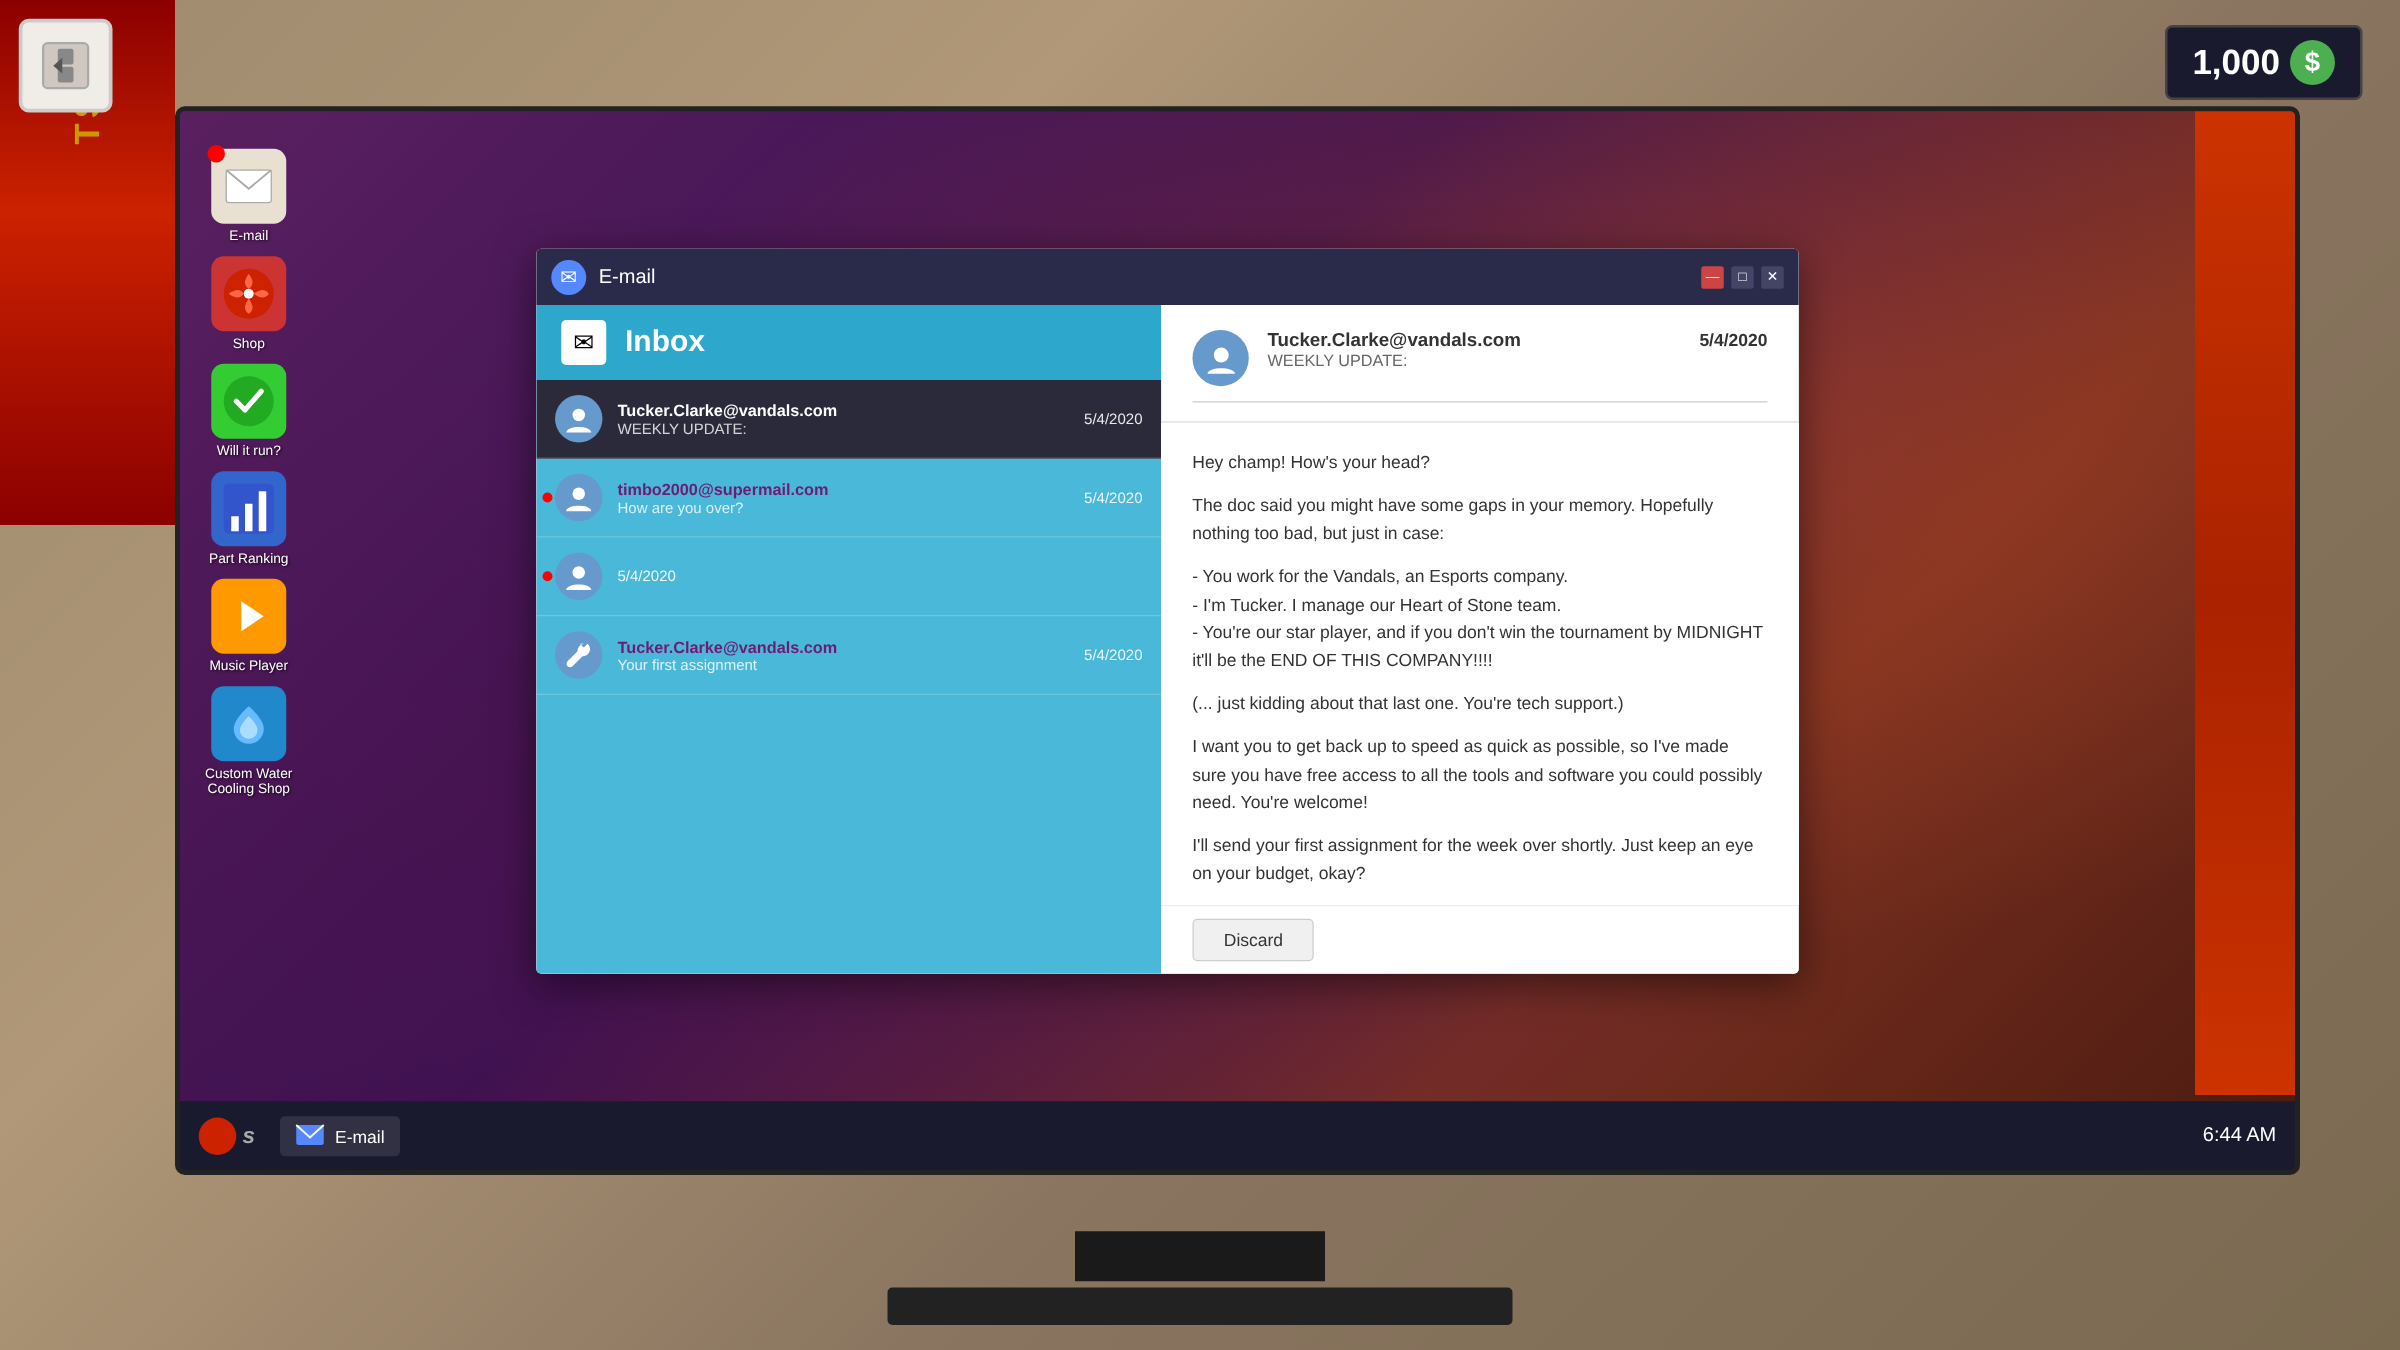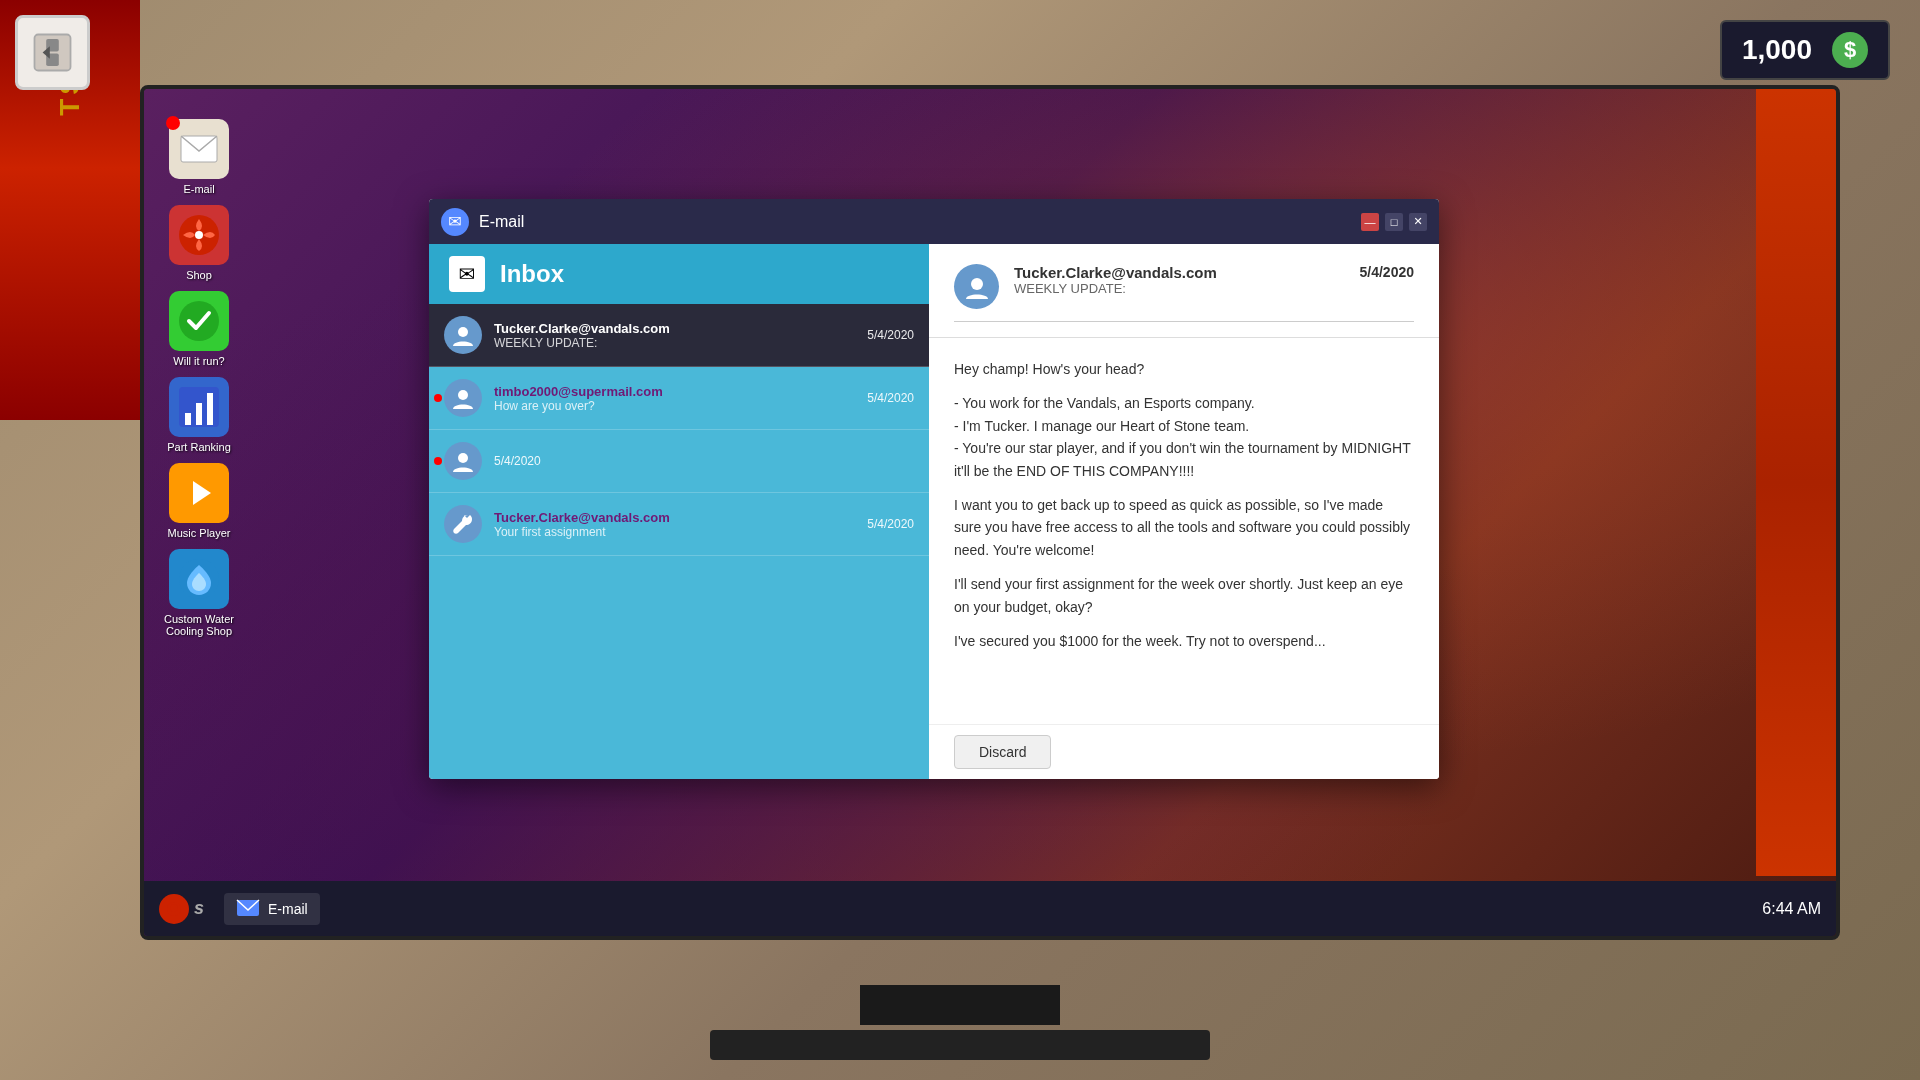--- a/index.html
+++ b/index.html
@@ -71,21 +71,21 @@
     .money-display {
       position: absolute;
       top: 20px;
       right: 30px;
       background: #1a1a2e;
       border: 2px solid #444;
       border-radius: 6px;
       padding: 10px 20px;
       display: flex;
       align-items: center;
-      gap: 20px;
+      gap: 8px;
       z-index: 100;
     }
 
     .money-amount {
       color: white;
       font-size: 28px;
       font-weight: bold;
     }
 
     .money-icon {
@@ -761,25 +761,27 @@
                 <div class="email-detail-sender">Tucker.Clarke@vandals.com</div>
                 <div class="email-detail-subject">WEEKLY UPDATE:</div>
               </div>
               <div class="email-detail-date">5/4/2020</div>
             </div>
             <div class="email-divider"></div>
           </div>
 
           <div class="email-content">
             <p>Hey champ! How's your head?</p>
+            <p>The doc said you might have some gaps in your memory. Hopefully nothing too bad, but just in case:</p>
             <p>
               - You work for the Vandals, an Esports company.<br>
               - I'm Tucker. I manage our Heart of Stone team.<br>
               - You're our star player, and if you don't win the tournament by MIDNIGHT it'll be the END OF THIS COMPANY!!!!
             </p>
+            <p>(... just kidding about that last one. You're tech support.)</p>
             <p>I want you to get back up to speed as quick as possible, so I've made sure you have free access to all the tools and software you could possibly need. You're welcome!</p>
             <p>I'll send your first assignment for the week over shortly. Just keep an eye on your budget, okay?</p>
             <p>I've secured you $1000 for the week. Try not to overspend...</p>
           </div>
 
           <div class="email-footer">
             <button class="discard-btn">Discard</button>
           </div>
 
         </div>

